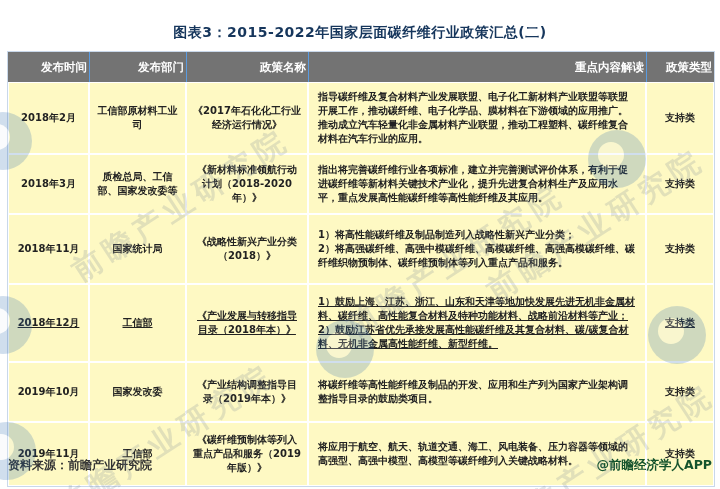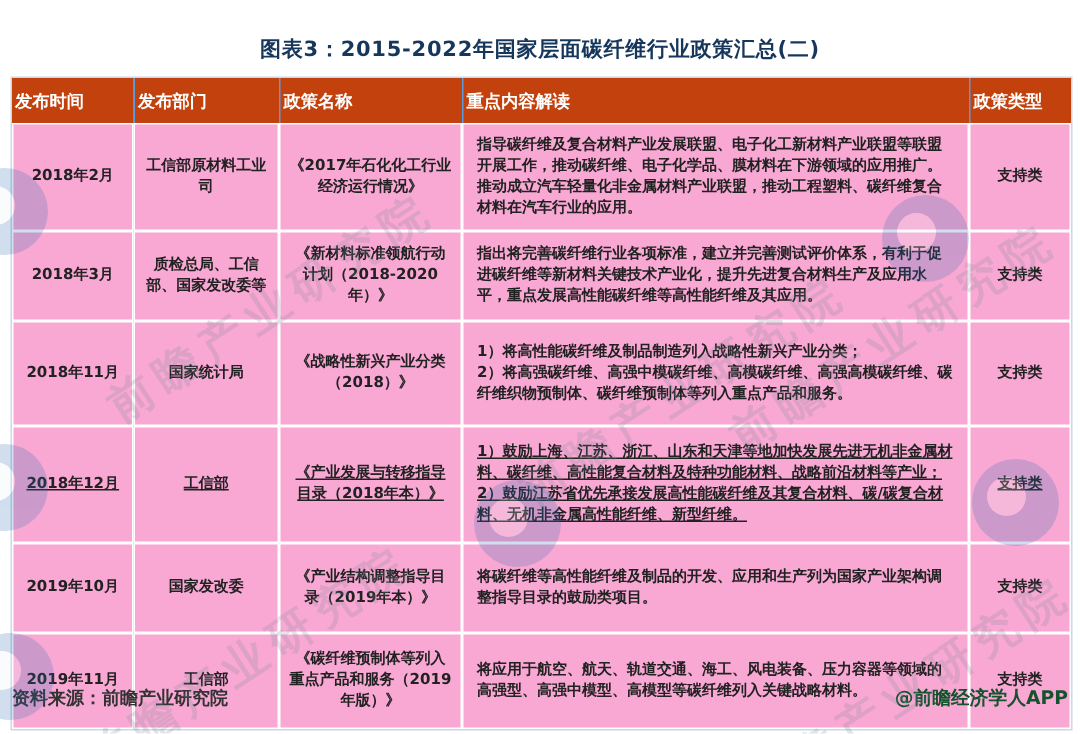--- a/index.html
+++ b/index.html
@@ -10,26 +10,26 @@
   .page-title{
     text-align:center;font-size:14px;font-weight:bold;color:#16365c;
     padding-top:24px;letter-spacing:.5px;
   }
   .tbl-wrap{position:relative;margin:9px auto 0 auto;width:706px;z-index:1;}
   table{
     border-collapse:separate;border-spacing:0;table-layout:fixed;width:706px;
     border:1px solid #c9d8ea;
   }
   th{
-    background:#c2410c;color:#ffffff;font-size:11.5px;font-weight:bold;
-    height:30px;text-align:left;padding:0 2px;
+    background:#737373;color:#ffffff;font-size:11.5px;font-weight:bold;
+    height:30px;text-align:right;padding:0 2px;
   }
   th + th{border-left:1px solid #5a9be0;}
   td{
-    background:#f9a8d4;color:#222;font-size:10px;font-weight:bold;
+    background:#fef9c3;color:#222;font-size:10px;font-weight:bold;
     border:1.5px solid #ffffff;padding:3px 6px;vertical-align:middle;
     line-height:1.38;
   }
   td.c{text-align:center;}
   td.content{text-align:left;white-space:pre-line;padding:3px 9px;}
   tr.r1 td{height:64px;} tr.r2 td{height:52px;} tr.r3 td{height:62px;}
   tr.r4 td{height:70px;text-decoration:underline;} tr.r5 td{height:52px;} tr.r6 td{height:56px;}
   .footer{
     position:absolute;left:8px;right:8px;top:457px;z-index:1;
     display:flex;justify-content:space-between;align-items:center;gap:16px;

